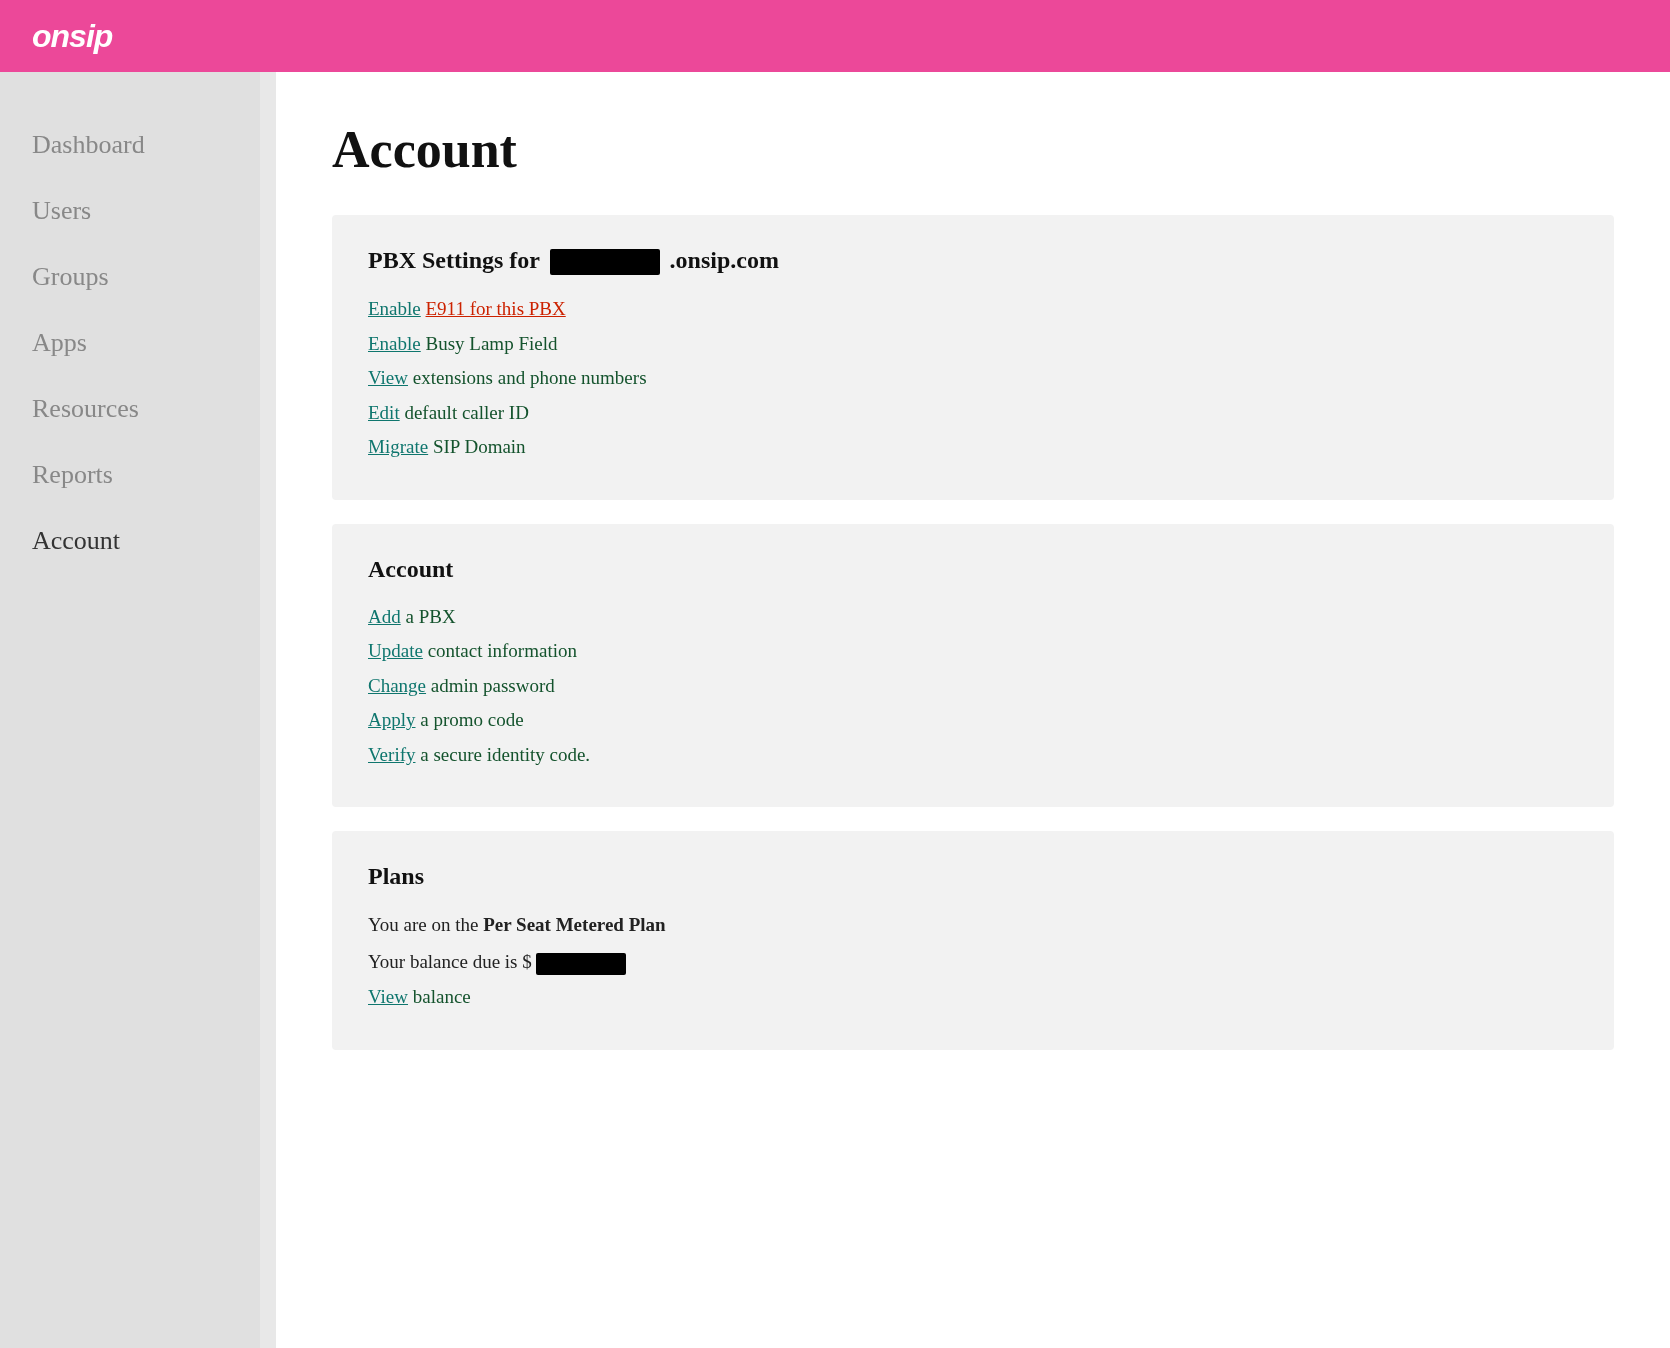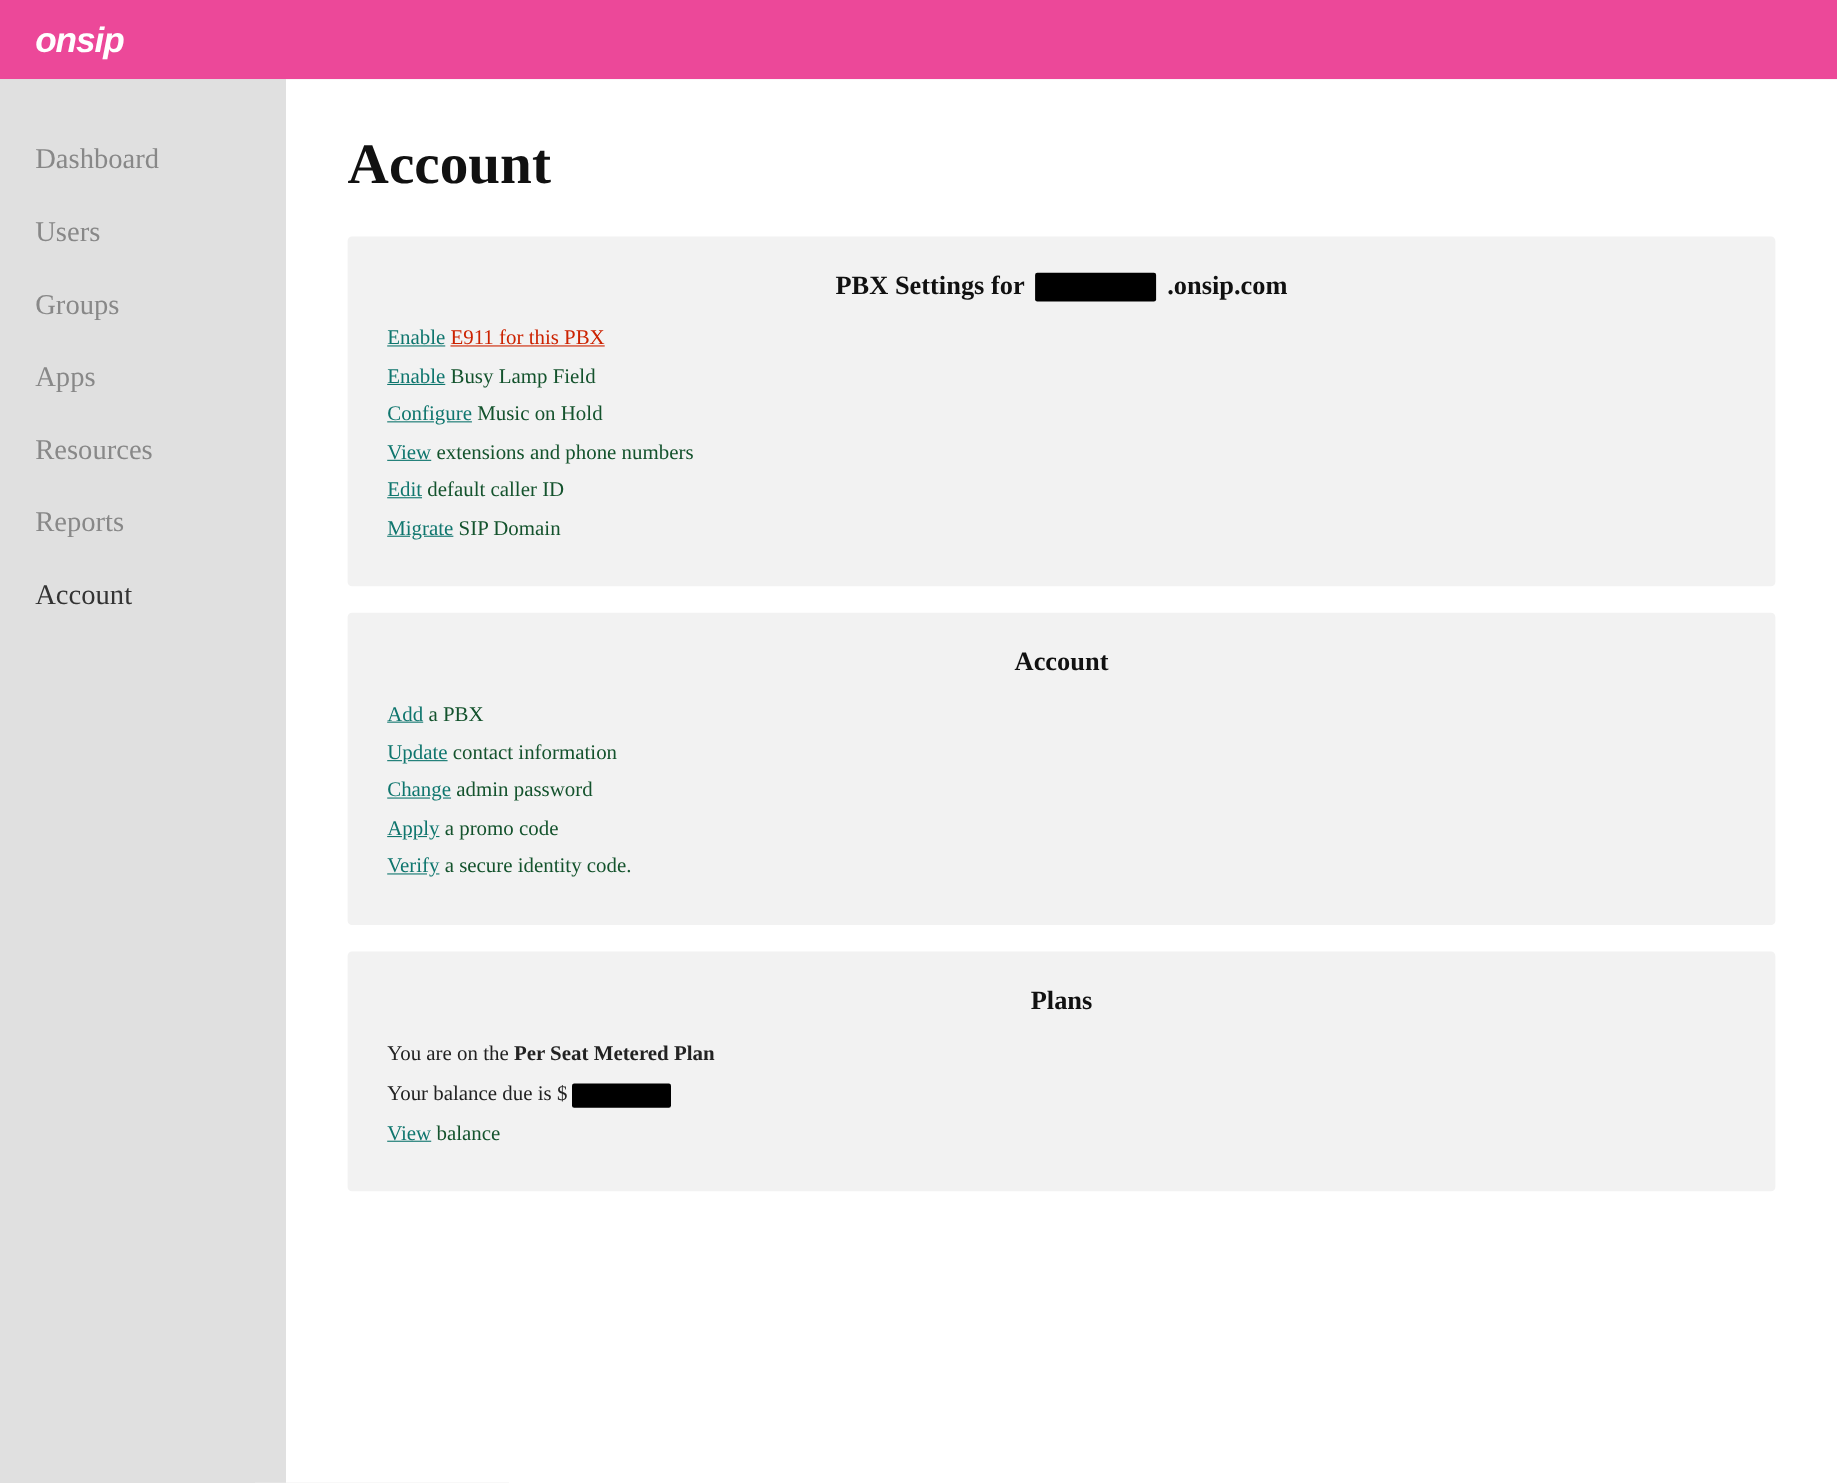--- a/index.html
+++ b/index.html
@@ -25,20 +25,21 @@
       font-weight: bold;
       font-style: italic;
       letter-spacing: -1px;
       font-family: Arial, sans-serif;
     }
 
     
     #layout {
       display: flex;
       min-height: calc(1348px - 72px);
+      gap: 16px;
     }
 
     
     #sidebar {
       width: 260px;
       background: #e0e0e0;
       padding: 40px 0 0 0;
       flex-shrink: 0;
     }
 
@@ -76,21 +77,20 @@
       padding: 32px 36px;
       margin-bottom: 24px;
     }
 
     .card-title {
       font-size: 24px;
       font-weight: bold;
       color: #111;
       margin-bottom: 20px;
       font-family: Georgia, serif;
-      text-align: center;
     }
 
     .card-title .domain-block {
       display: inline-block;
       background: #000;
       color: #000;
       width: 110px;
       height: 26px;
       vertical-align: middle;
       margin: 0 4px;
@@ -178,24 +178,20 @@
 
       <div class="card-link-line">
         <span class="link-text">Enable</span>
         <span class="link-text red"> E911 for this PBX</span>
       </div>
       <div class="card-link-line">
         <span class="link-text">Enable</span>
         <span class="plain-text"> Busy Lamp Field</span>
       </div>
       <div class="card-link-line">
-        <span class="link-text">Configure</span>
-        <span class="plain-text"> Music on Hold</span>
-      </div>
-      <div class="card-link-line">
         <span class="link-text">View</span>
         <span class="plain-text"> extensions and phone numbers</span>
       </div>
       <div class="card-link-line">
         <span class="link-text">Edit</span>
         <span class="plain-text"> default caller ID</span>
       </div>
       <div class="card-link-line">
         <span class="link-text">Migrate</span>
         <span class="plain-text"> SIP Domain</span>

